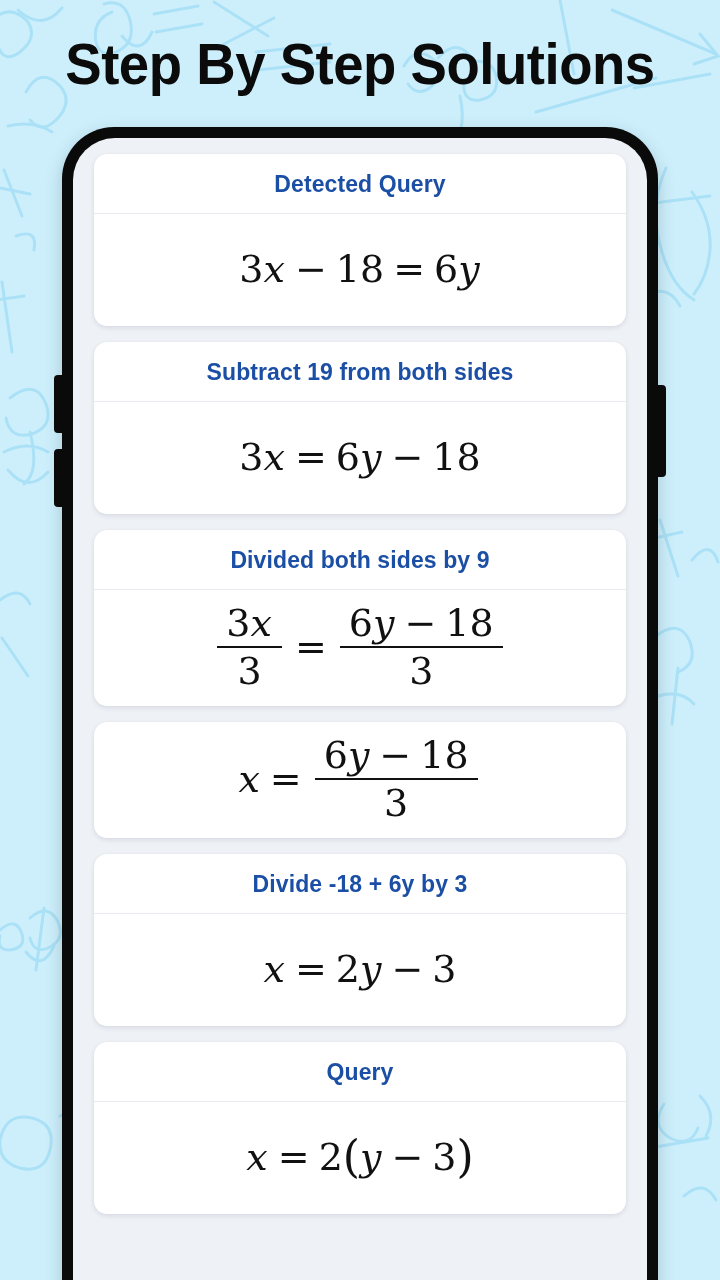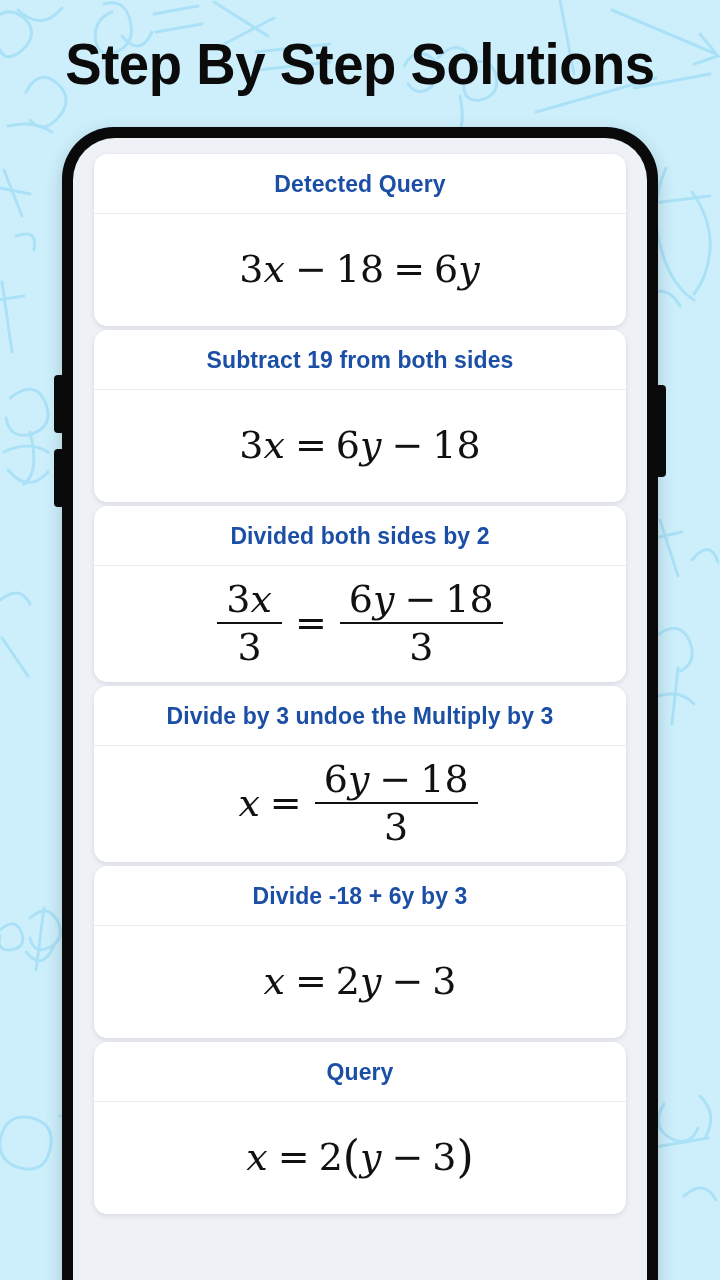--- a/index.html
+++ b/index.html
@@ -103,21 +103,21 @@
     position: absolute;
     left: 0;
     top: 0;
     width: 574px;
     padding: 16px 21px 0 21px;
     box-sizing: border-box;
   }
   .step-card {
     background: #ffffff;
     border-radius: 13px;
-    margin-bottom: 4px;
+    margin-bottom: 16px;
     box-shadow: 0 2px 5px rgba(30, 45, 70, 0.10),
                 0 0 1px rgba(30, 45, 70, 0.08);
     overflow: hidden;
   }
   .step-header {
     text-align: center;
     color: #1b4fa5;
     font-family: "Liberation Sans Narrow", "Liberation Sans", sans-serif;
     font-weight: 700;
     font-size: 23px;
@@ -285,21 +285,21 @@
                 <span class="var">x</span>
                 <span class="op">=</span>
                 <span class="num">6</span>
                 <span class="var">y</span>
                 <span class="op">−</span>
                 <span class="num">18</span>
               </div>
             </div>
           </div>
           <div class="step-card">
-            <div class="step-header">Divided both sides by 2</div>
+            <div class="step-header">Divided both sides by 9</div>
             <div class="step-body">
               <div class="math">
                 <span class="frac">
                   <span class="top">
                     <span class="num">3</span>
                     <span class="var">x</span>
                   </span>
                   <span class="bar"></span>
                   <span class="bot">
                     <span class="num">3</span>
@@ -315,21 +315,20 @@
                   </span>
                   <span class="bar"></span>
                   <span class="bot">
                     <span class="num">3</span>
                   </span>
                 </span>
               </div>
             </div>
           </div>
           <div class="step-card">
-            <div class="step-header">Divide by 3 undoe the Multiply by 3</div>
             <div class="step-body">
               <div class="math">
                 <span class="var">x</span>
                 <span class="op">=</span>
                 <span class="frac">
                   <span class="top">
                     <span class="num">6</span>
                     <span class="var">y</span>
                     <span class="op">−</span>
                     <span class="num">18</span>

